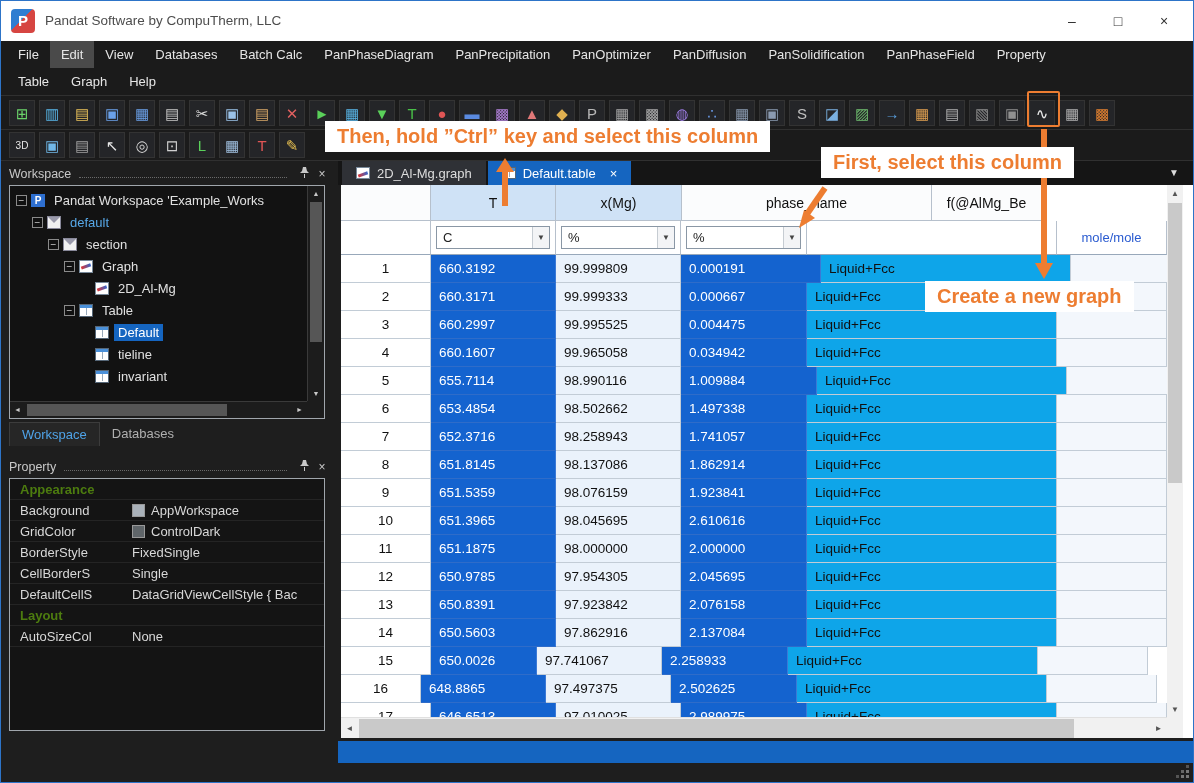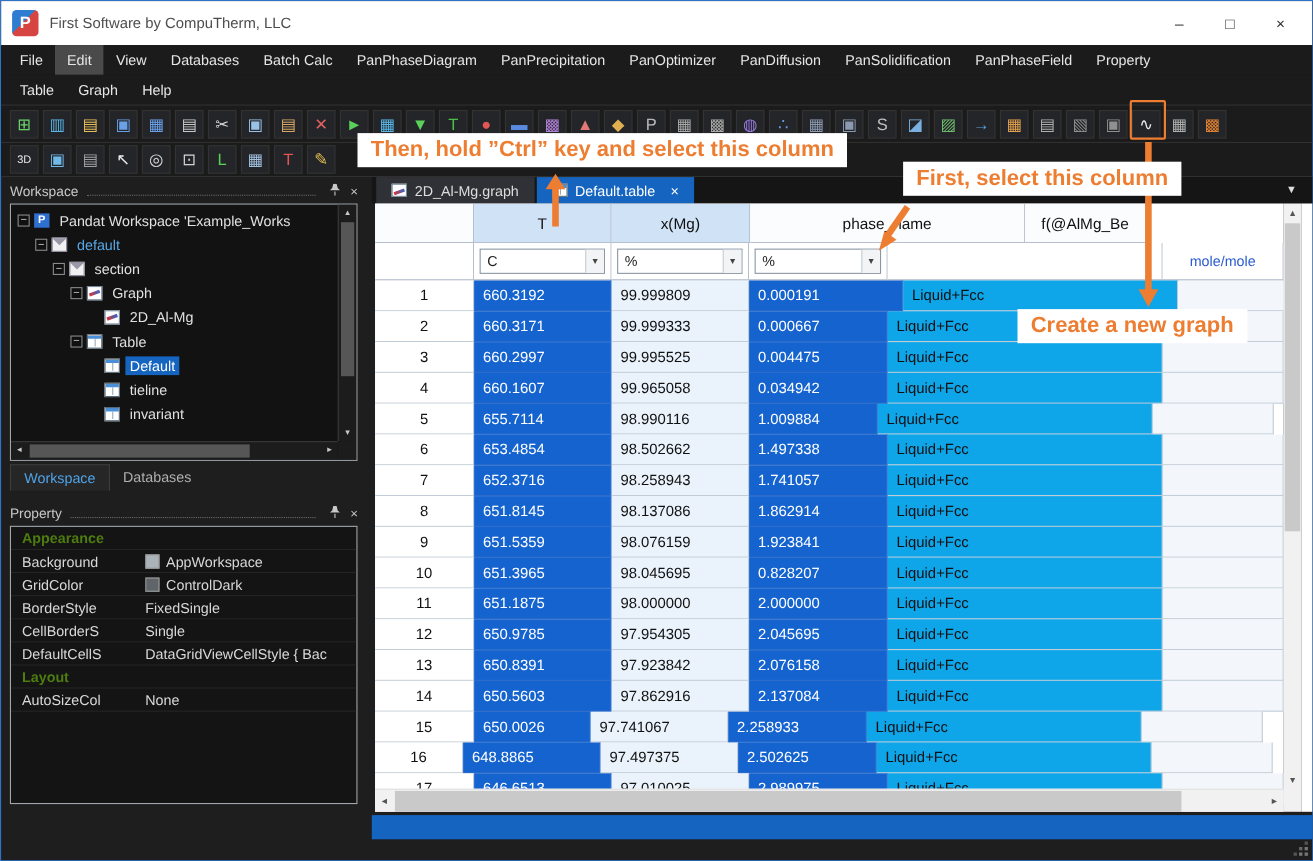--- a/index.html
+++ b/index.html
@@ -123,21 +123,21 @@
   #arrow-diag{left:792px;top:183px;}
   #arrow-down{left:1031px;top:128px;}
 </style>
 </head>
 <body>
 
 <div class="window">
 
   <div class="titlebar">
     <div class="logo">P</div>
-    <div class="title-text">First Software by CompuTherm, LLC</div>
+    <div class="title-text">Pandat Software by CompuTherm, LLC</div>
     <div class="win-controls">
       <span class="winbtn">–</span>
       <span class="winbtn">□</span>
       <span class="winbtn">×</span>
     </div>
   </div>
 
   <div class="menubar" id="menu1">
       <span class="mi">File</span>
       <span class="mi active">Edit</span>
@@ -416,21 +416,21 @@
           <div class="dcell csel" style="width: 125px;">660.1607</div>
           <div class="dcell cal" style="width: 125px;">99.965058</div>
           <div class="dcell csel" style="width: 126px;">0.034942</div>
           <div class="dcell cph" style="width: 250px;">Liquid+Fcc</div>
           <div class="dcell cf" style="width: 110px;"></div>
         </div>
         <div class="drow">
           <div class="dcell rno" style="width: 90px;">5</div>
           <div class="dcell csel" style="width: 125px;">655.7114</div>
           <div class="dcell cal" style="width: 125px;">98.990116</div>
-          <div class="dcell csel" style="width: 117px;">1.009884</div>
+          <div class="dcell csel" style="width: 136px;">1.009884</div>
           <div class="dcell cph" style="width: 250px;">Liquid+Fcc</div>
           <div class="dcell cf" style="width: 110px;"></div>
         </div>
         <div class="drow">
           <div class="dcell rno" style="width: 90px;">6</div>
           <div class="dcell csel" style="width: 125px;">653.4854</div>
           <div class="dcell cal" style="width: 125px;">98.502662</div>
           <div class="dcell csel" style="width: 126px;">1.497338</div>
           <div class="dcell cph" style="width: 250px;">Liquid+Fcc</div>
           <div class="dcell cf" style="width: 110px;"></div>
@@ -456,21 +456,21 @@
           <div class="dcell csel" style="width: 125px;">651.5359</div>
           <div class="dcell cal" style="width: 125px;">98.076159</div>
           <div class="dcell csel" style="width: 126px;">1.923841</div>
           <div class="dcell cph" style="width: 250px;">Liquid+Fcc</div>
           <div class="dcell cf" style="width: 110px;"></div>
         </div>
         <div class="drow">
           <div class="dcell rno" style="width: 90px;">10</div>
           <div class="dcell csel" style="width: 125px;">651.3965</div>
           <div class="dcell cal" style="width: 125px;">98.045695</div>
-          <div class="dcell csel" style="width: 126px;">0.828207</div>
+          <div class="dcell csel" style="width: 126px;">2.610616</div>
           <div class="dcell cph" style="width: 250px;">Liquid+Fcc</div>
           <div class="dcell cf" style="width: 110px;"></div>
         </div>
         <div class="drow">
           <div class="dcell rno" style="width: 90px;">11</div>
           <div class="dcell csel" style="width: 125px;">651.1875</div>
           <div class="dcell cal" style="width: 125px;">98.000000</div>
           <div class="dcell csel" style="width: 126px;">2.000000</div>
           <div class="dcell cph" style="width: 250px;">Liquid+Fcc</div>
           <div class="dcell cf" style="width: 110px;"></div>

